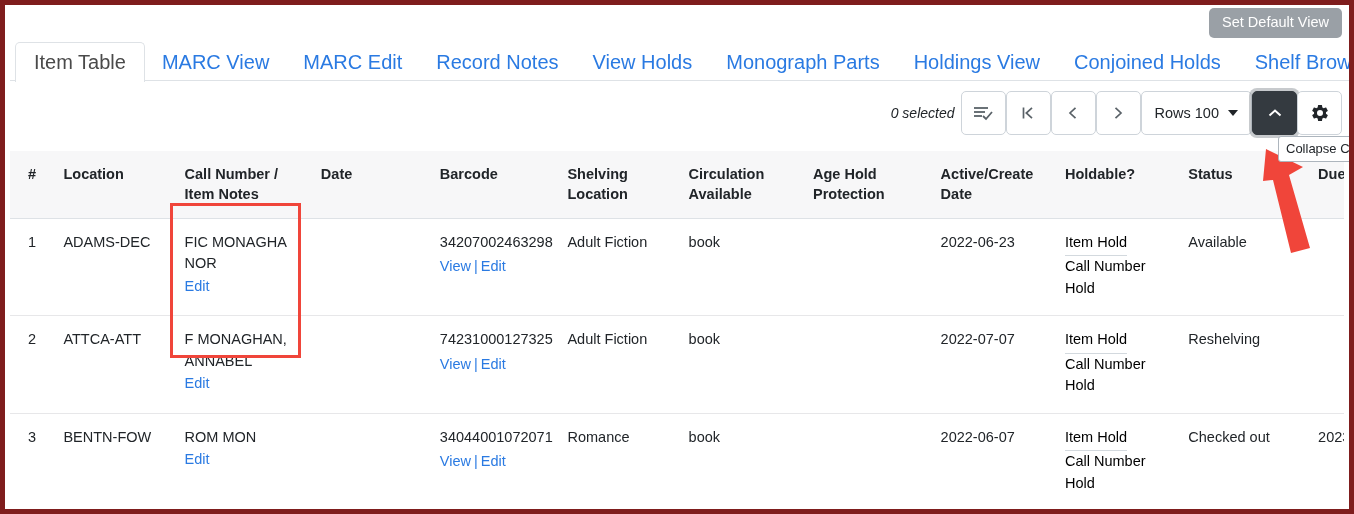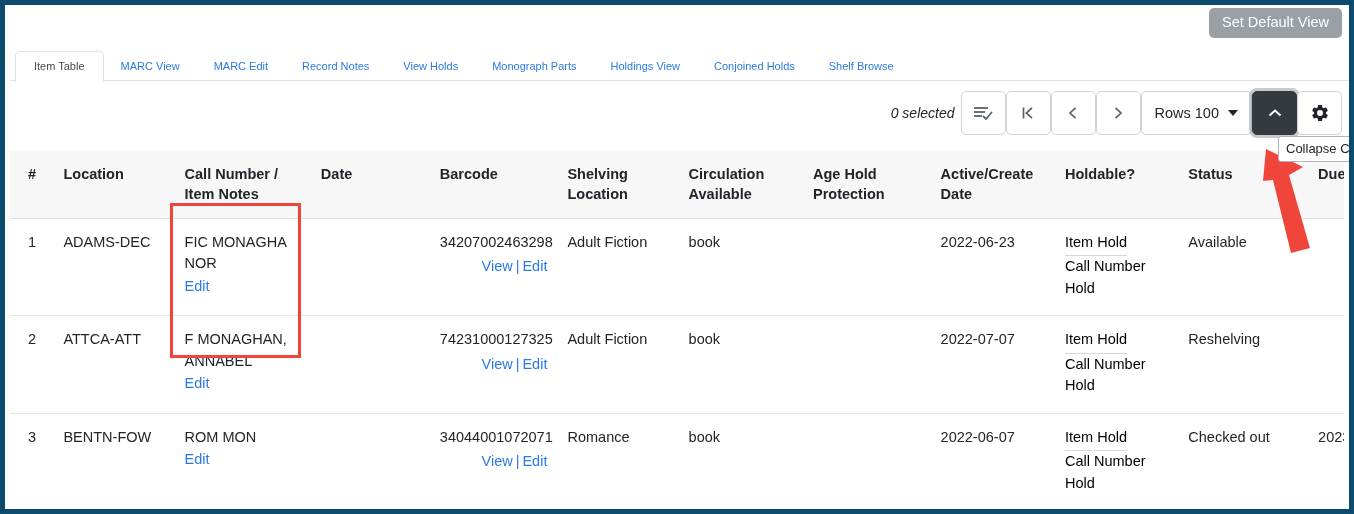--- a/index.html
+++ b/index.html
@@ -7,21 +7,21 @@
     margin: 0; padding: 0;
     width: 1354px; height: 514px;
     overflow: hidden;
     background: #ffffff;
     font-family: "Liberation Sans", sans-serif;
   }
 
   #frame {
     position: relative;
     width: 1354px; height: 514px;
-    border: 5px solid #0c4a6e;
+    border: 5px solid #7f1d1d;
     background: #ffffff;
     overflow: hidden;
   }
 
   
   .topbar {
     position: absolute;
     top: 0; left: 0; right: 0;
     height: 40px;
   }
@@ -47,21 +47,21 @@
     height: 38px;
     border-bottom: 1px solid #dee2e6;
   }
   .tabs {
     display: flex;
     align-items: flex-end;
     height: 38px;
     padding-left: 5px;
   }
   .tab {
-    font-size: 11px;
+    font-size: 20px;
     color: #2a7ae2;
     padding: 9px 16px 10px 16px;
     line-height: 1;
     cursor: pointer;
     white-space: nowrap;
     border: 1px solid transparent;
     border-bottom: none;
     border-radius: 5px 5px 0 0;
     position: relative;
     top: 1px;
@@ -181,21 +181,21 @@
   .c-bar   { width: 118px; }
   .c-shelv { width: 112px; }
   .c-circ  { width: 115px; }
   .c-age   { width: 118px; }
   .c-act   { width: 115px; }
   .c-hold  { width: 114px; }
   .c-stat  { width: 120px; }
   .c-due   { width: 120px; }
 
   .c-bar .bc { display: block; text-align: left; padding-right: 4px; }
-  .c-bar .acts { display: block; text-align: right; padding-right: 4px; margin-top: 3px; }
+  .c-bar .acts { display: block; text-align: left; padding-right: 4px; margin-top: 3px; }
 
   a.lnk {
     color: #2a7ae2;
     text-decoration: none;
     cursor: pointer;
   }
   .sep { color: #2a7ae2; margin: 0 3px; }
 
   .hold-link {
     display: block;

